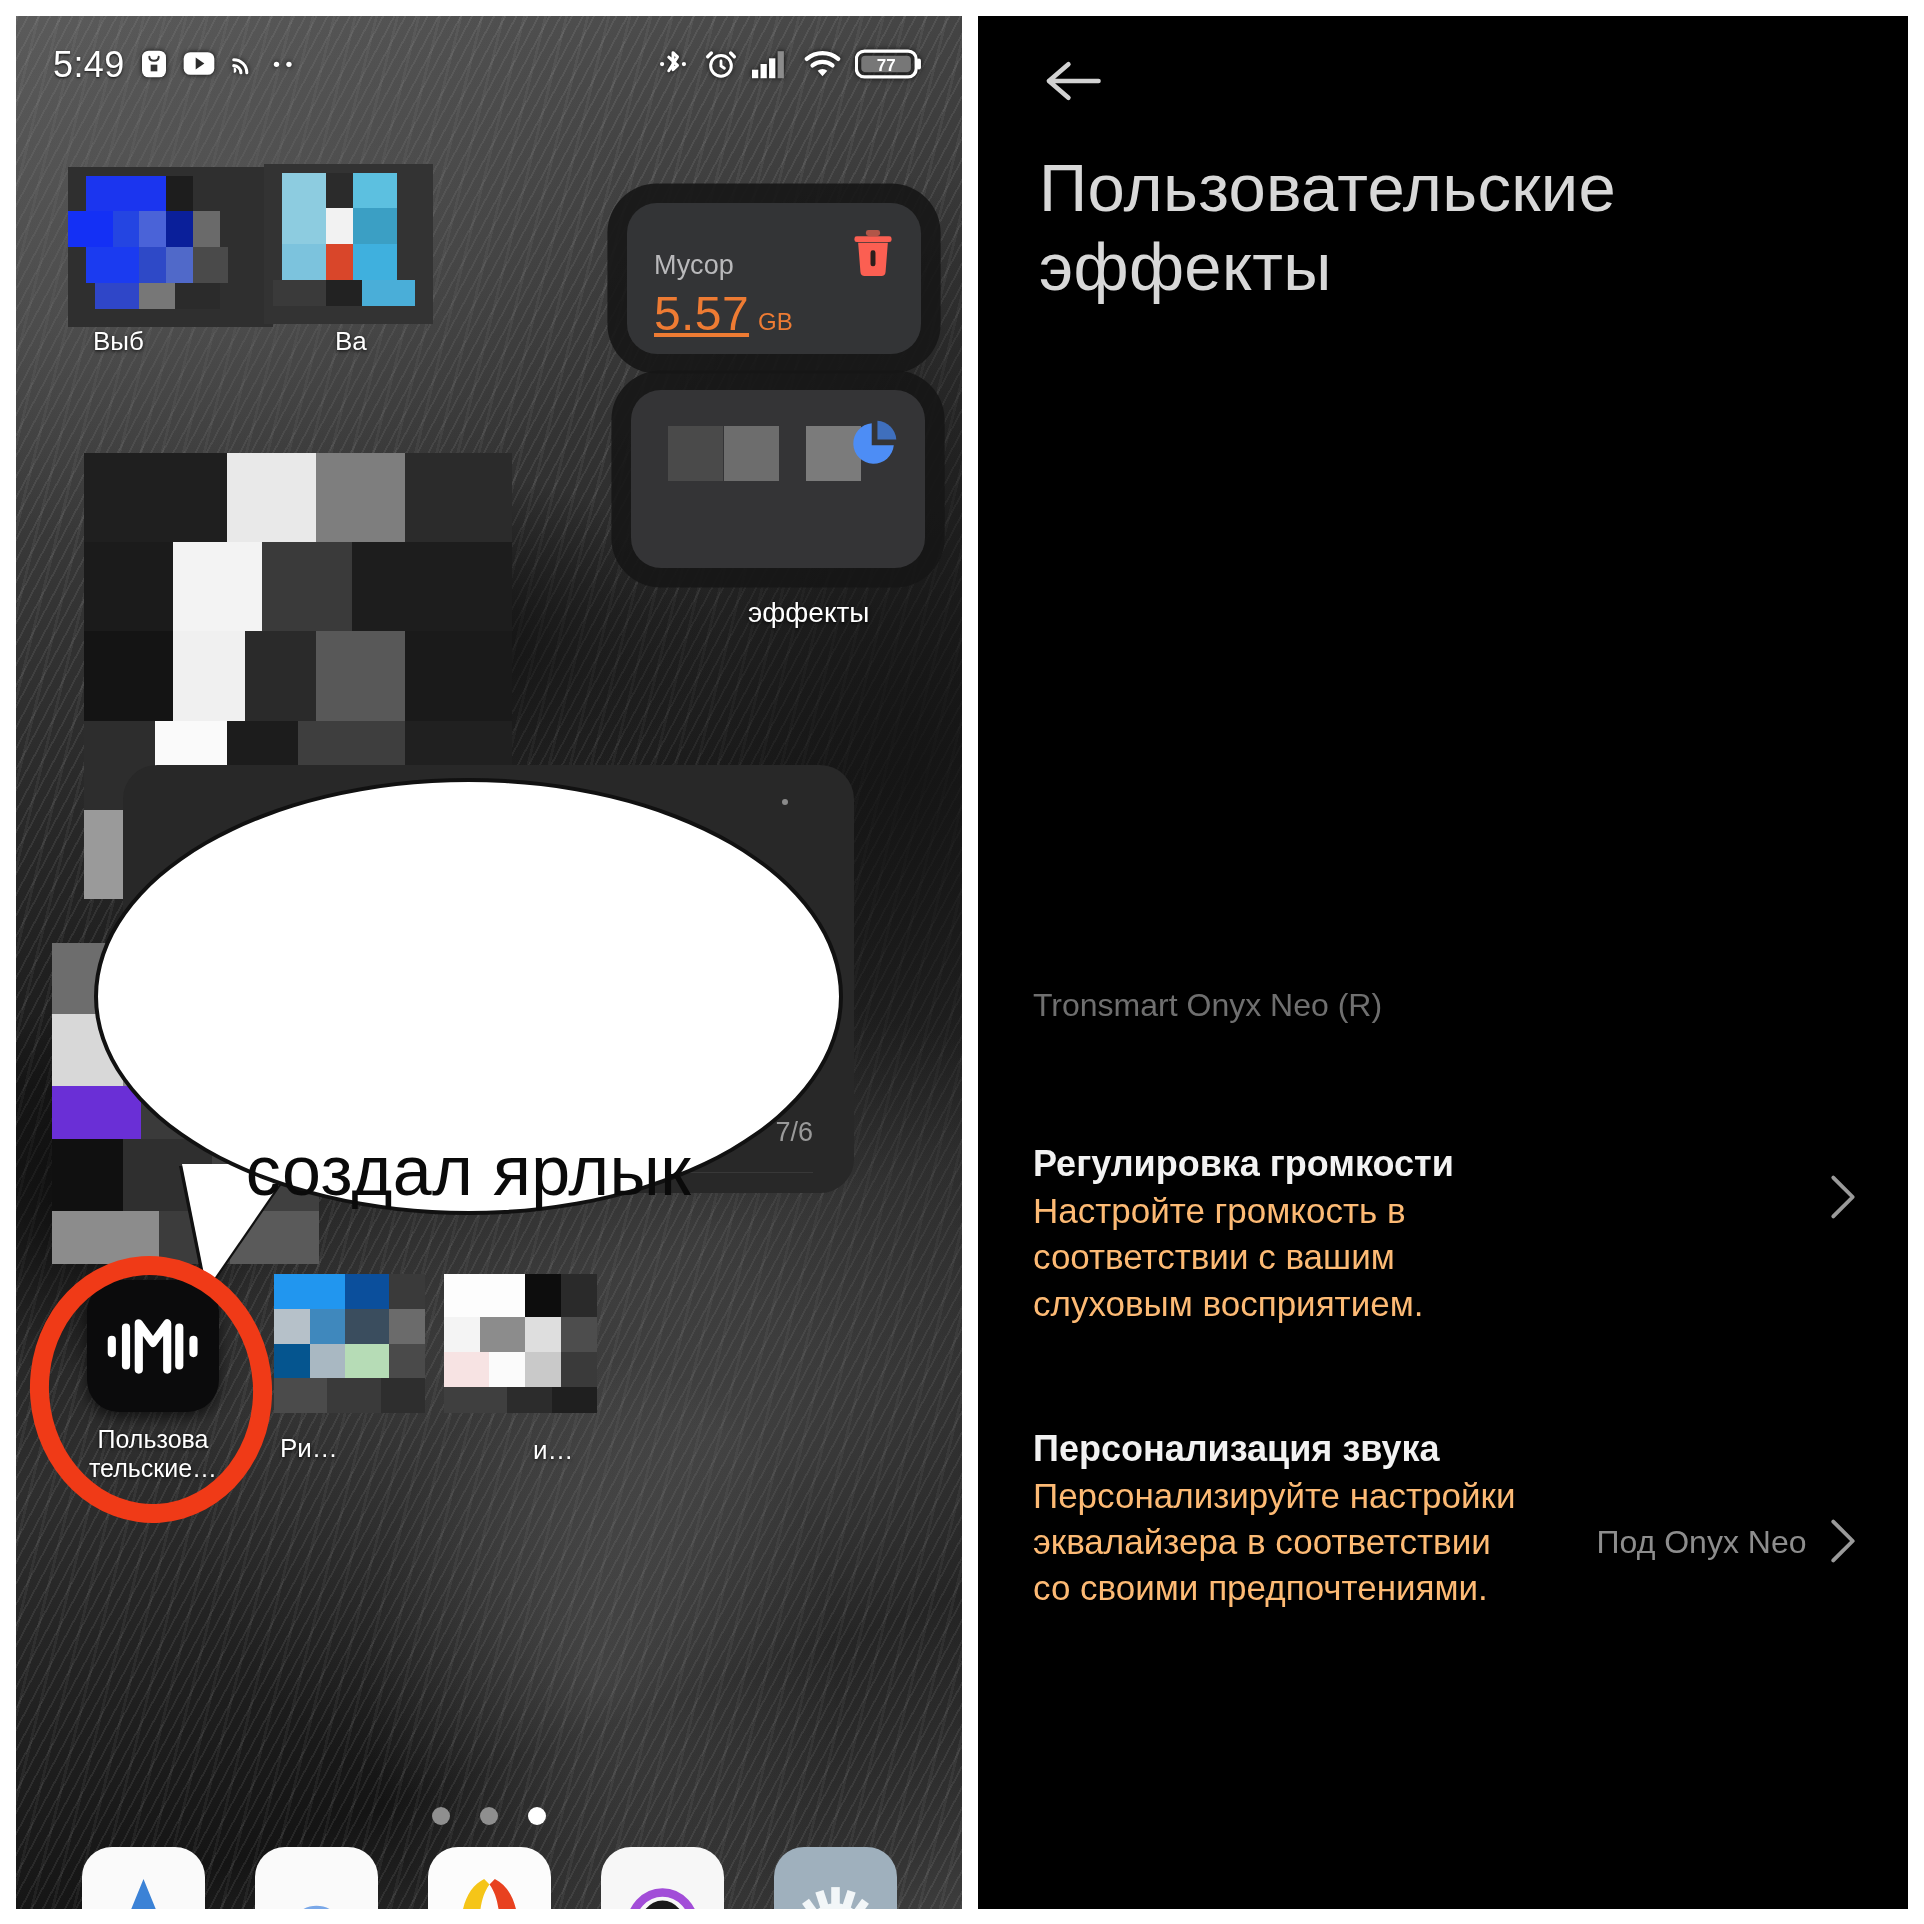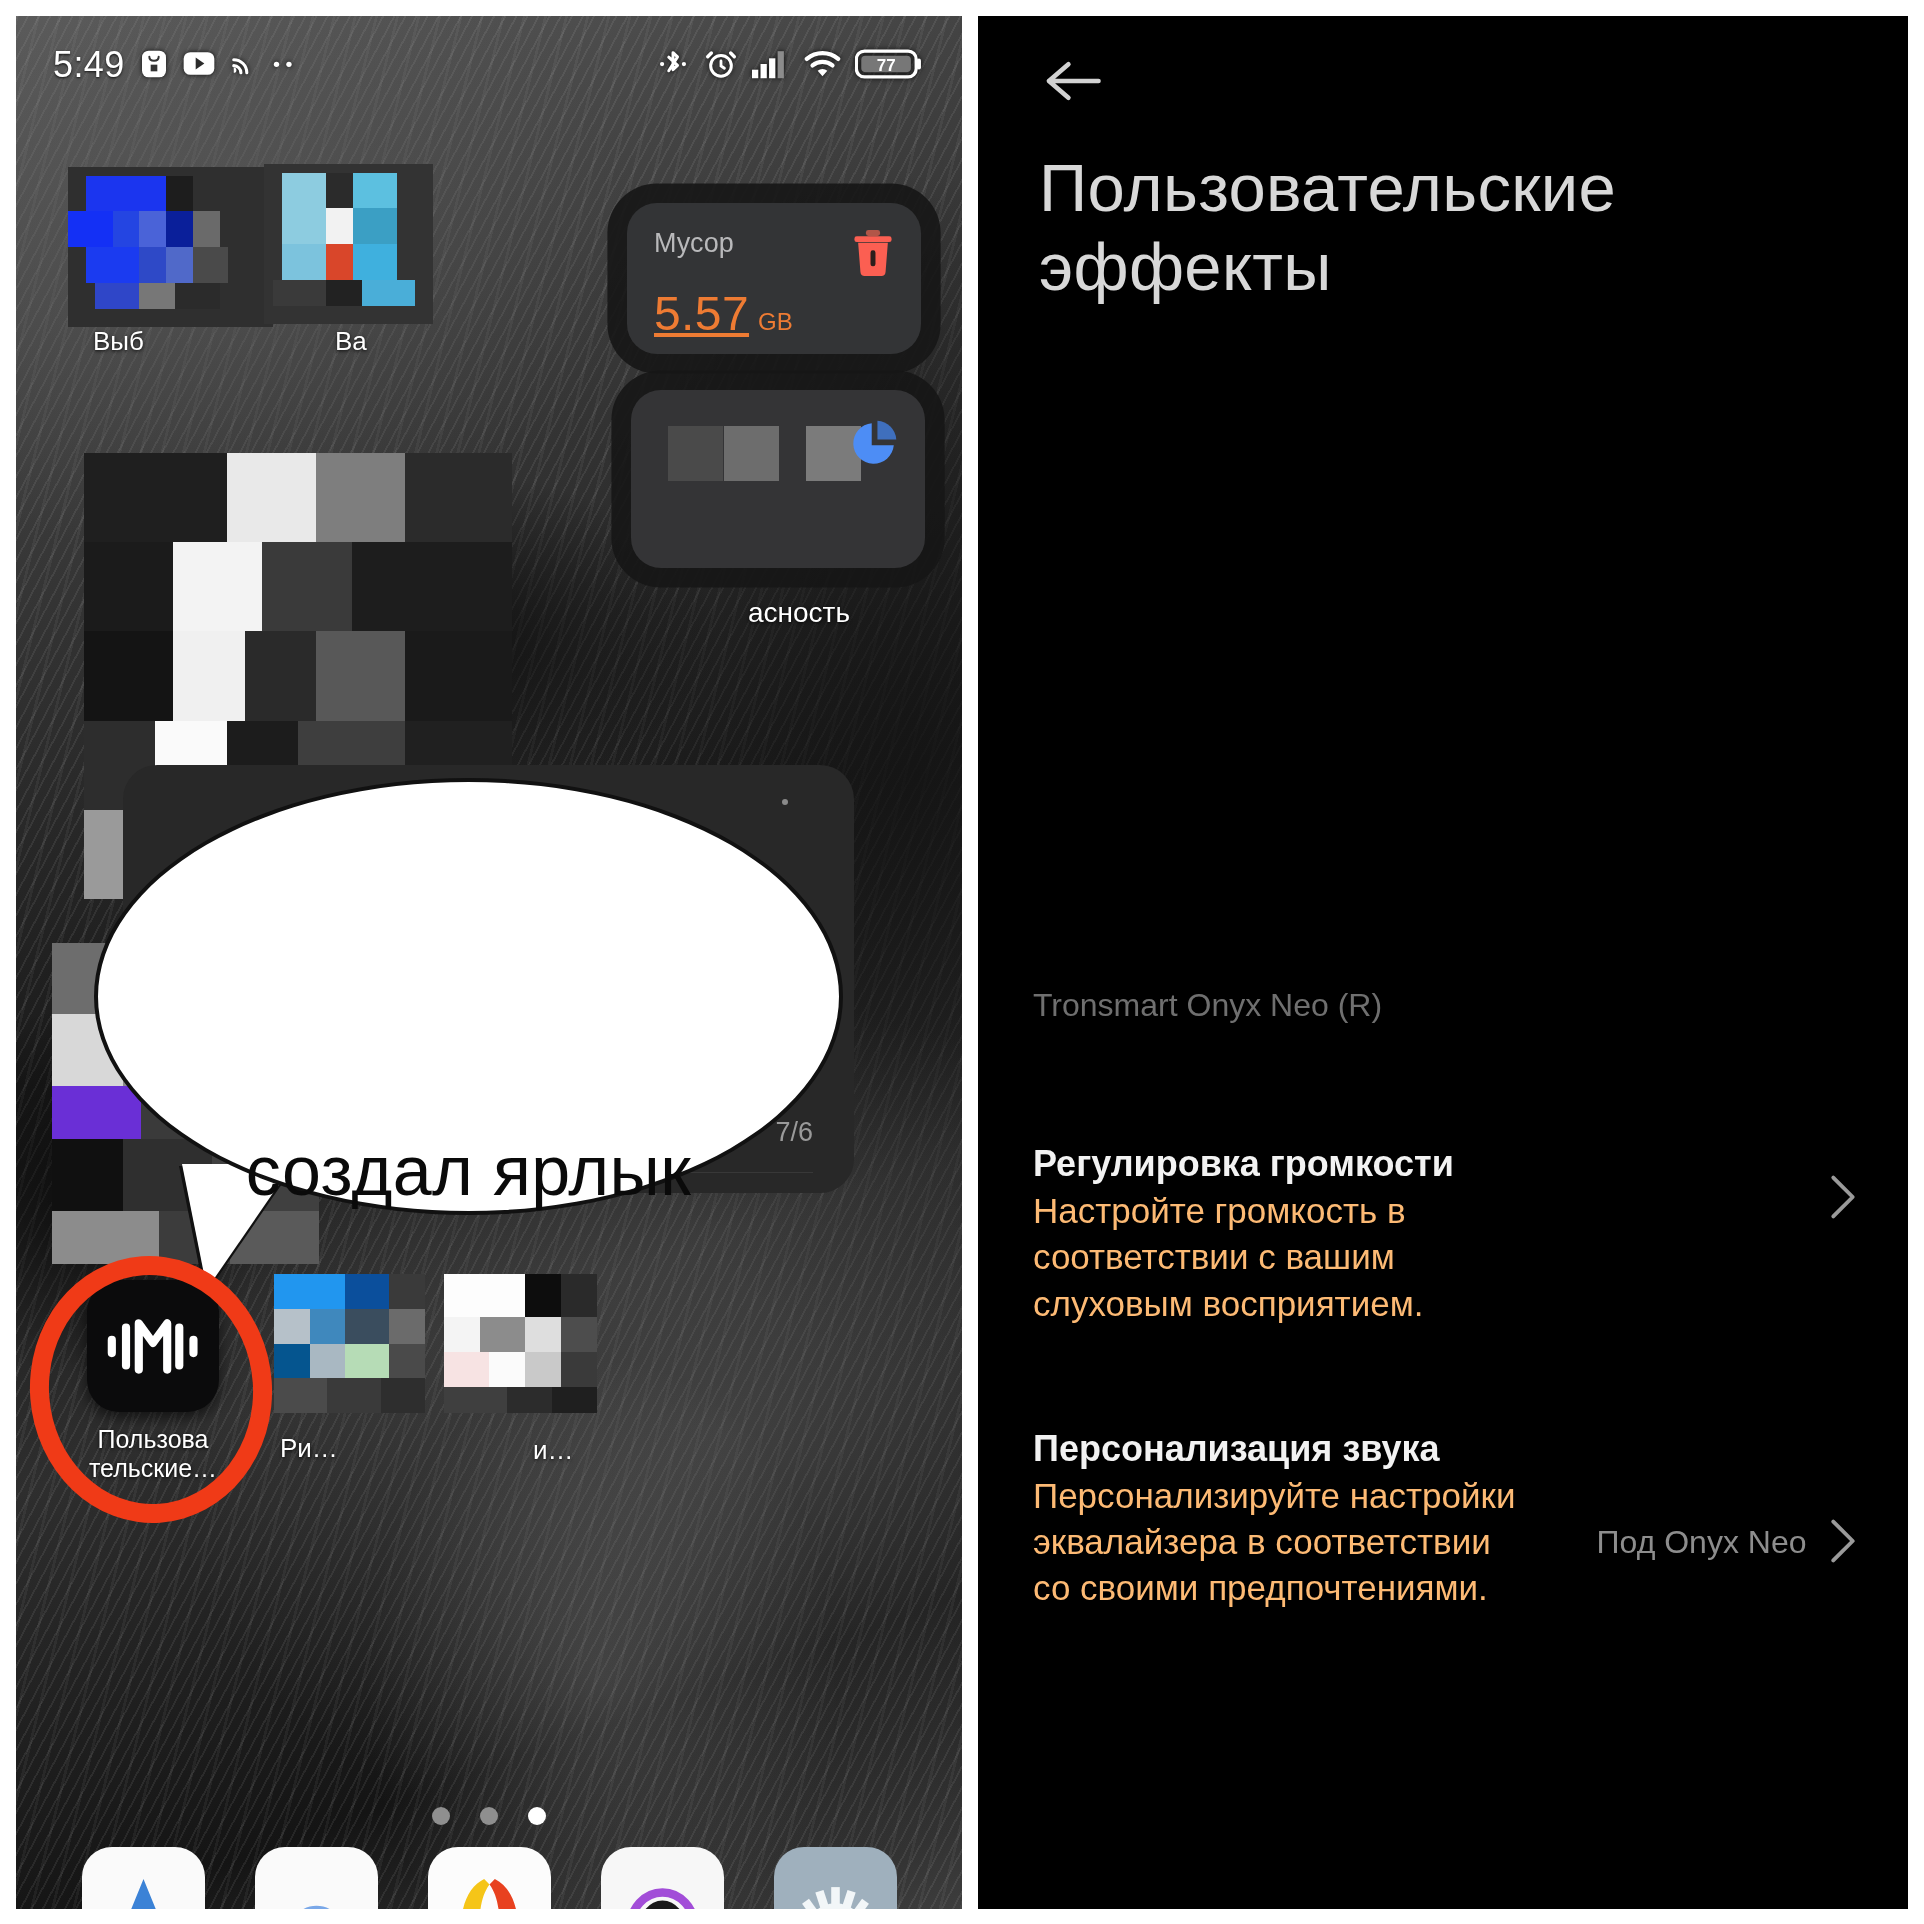--- a/index.html
+++ b/index.html
@@ -52,21 +52,21 @@
              text-shadow: 0 0.9px 2.7px rgba(0,0,0,.85); }
   .sb-right { display: flex; align-items: center; gap: 14.3px; }
   .ic { display: block; filter: drop-shadow(0 0.9px 2.7px rgba(0,0,0,.85)); }
 
   
   .widget-trash {
     position: absolute; left: 611px; top: 187px; width: 294px; height: 151px;
     background: #333436; border-radius: 30px;
     box-shadow: 0 0 0 19.6px rgba(22,22,22,.9);
   }
-  .wt-top { display: flex; align-items: flex-start; justify-content: space-between;
+  .wt-top { display: flex; align-items: flex-end; justify-content: space-between;
             padding: 25px 25px 0 27px; gap: 21px; }
   .wt-label { color: #b9b9bb; font-size: 27px; }
   .wt-value { padding: 5.3px 0 0 27px; display: flex; align-items: baseline; gap: 9px; }
   .wt-num { color: #ee7b33; font-size: 48px; font-weight: 400; letter-spacing: 0.4px; text-decoration: underline; }
   .wt-unit { color: #ee7b33; font-size: 24px; }
 
   .widget-pie {
     position: absolute; left: 615px; top: 374px; width: 294px; height: 178px;
     background: #343436; border-radius: 30px;
     box-shadow: 0 0 0 19.6px rgba(22,22,22,.9);
@@ -313,21 +313,21 @@
       <div class="blk" style="left:93px;top:36px;width:55px;height:55px;background:#6d6d6d;"></div>
       <div class="blk" style="left:175px;top:36px;width:55px;height:55px;background:#7b7b7b;"></div>
       <span class="pie-ic">
         <svg width="57" height="57" viewBox="0 0 32 32">
           <path d="M15 4.6a11.4 11.4 0 1 0 12.4 12.4H15z" fill="#4d8df5"></path>
           <path d="M18.2 3.2A11.4 11.4 0 0 1 28.8 13.8H18.2z" fill="#3f6fbd"></path>
         </svg>
       </span>
     </div>
 
-    <span class="lbl-security">асность</span>
+    <span class="lbl-security">эффекты</span>
 
     <div class="mosaic" style="left:68px;top:437px;width:428px;height:446px;">
       <svg width="428" height="446" viewBox="0 0 24 25" preserveAspectRatio="none" shape-rendering="crispEdges">
         <rect width="24" height="25" fill="#262626"></rect>
         <rect x="0" y="0" width="8" height="5" fill="#1f1f1f"></rect>
           <rect x="8" y="0" width="5" height="5" fill="#e9e9e9"></rect>
         <rect x="13" y="0" width="5" height="5" fill="#7e7e7e"></rect>
           <rect x="18" y="0" width="6" height="5" fill="#2b2b2b"></rect>
         <rect x="0" y="5" width="5" height="5" fill="#1b1b1b"></rect>
           <rect x="5" y="5" width="5" height="5" fill="#f3f3f3"></rect>

